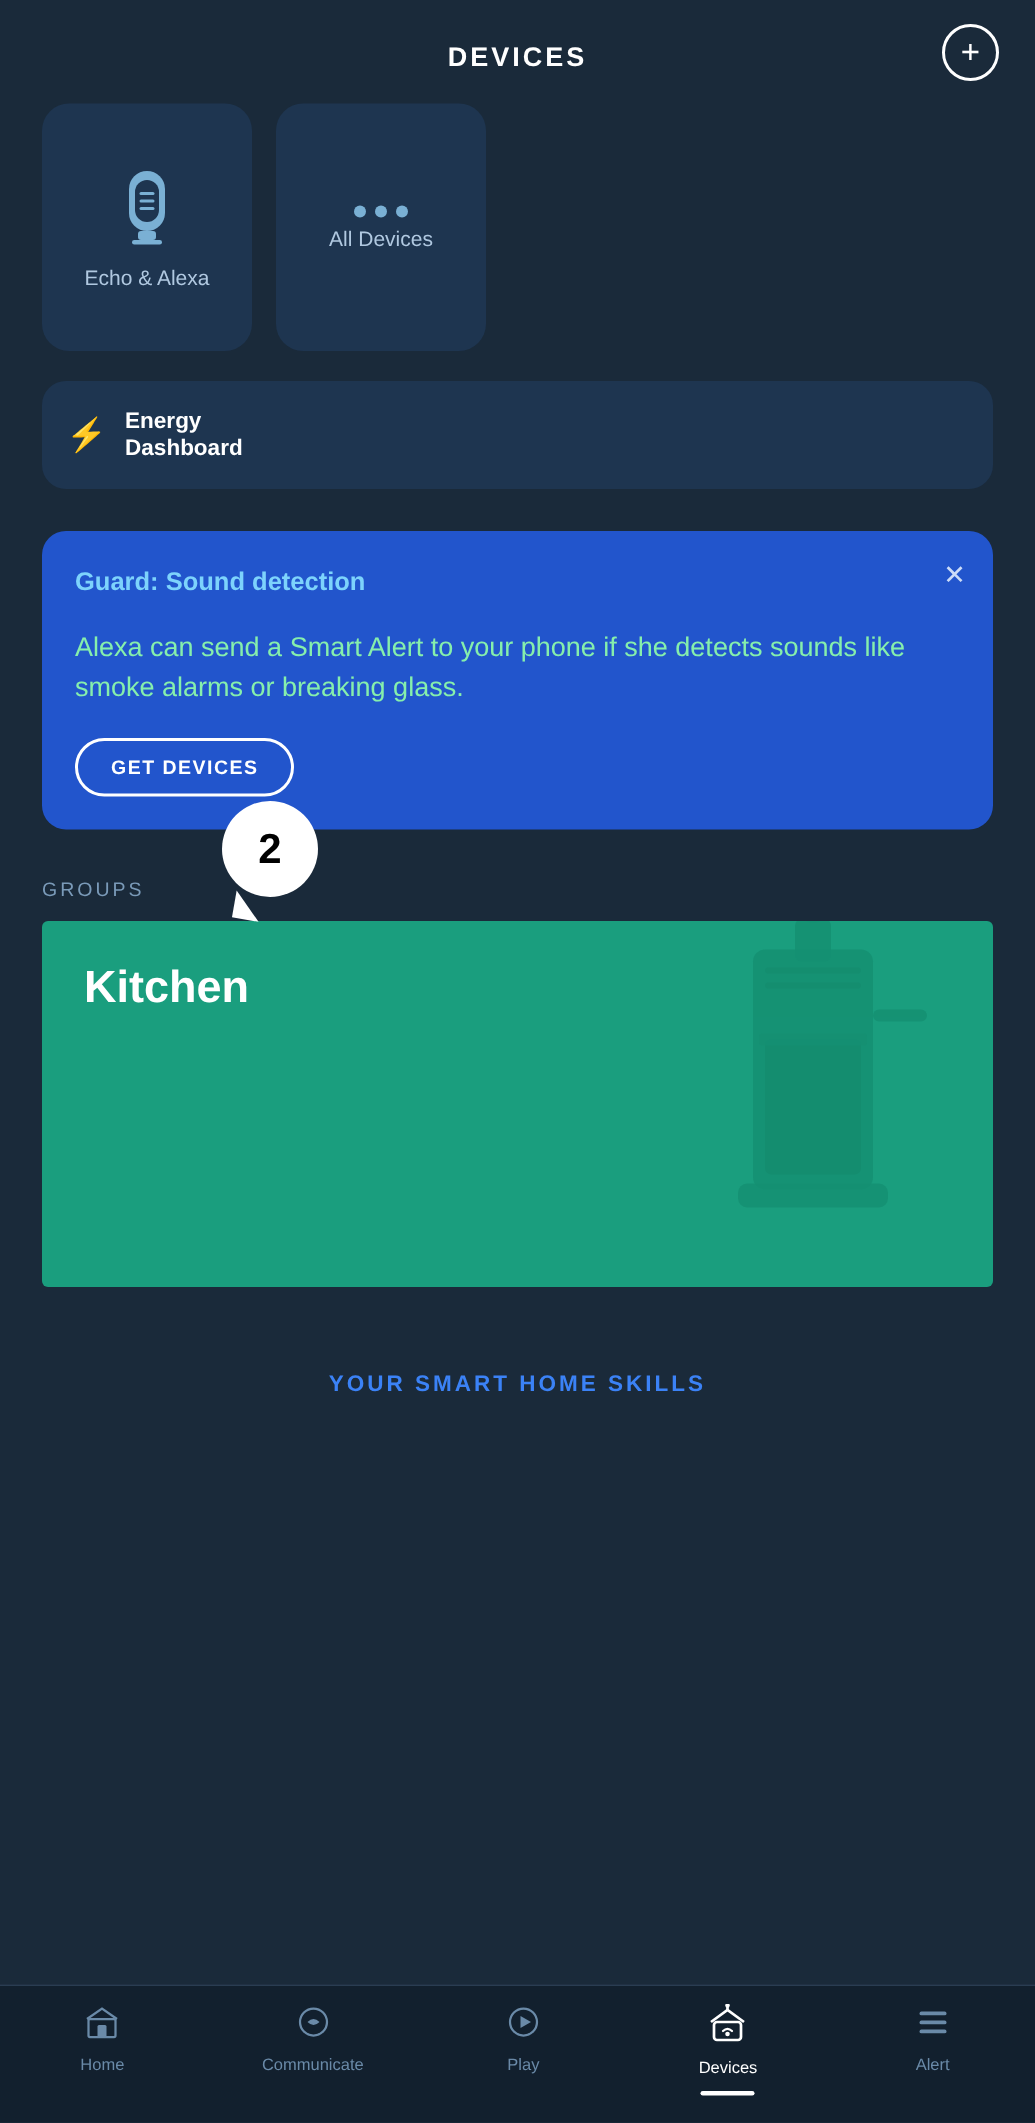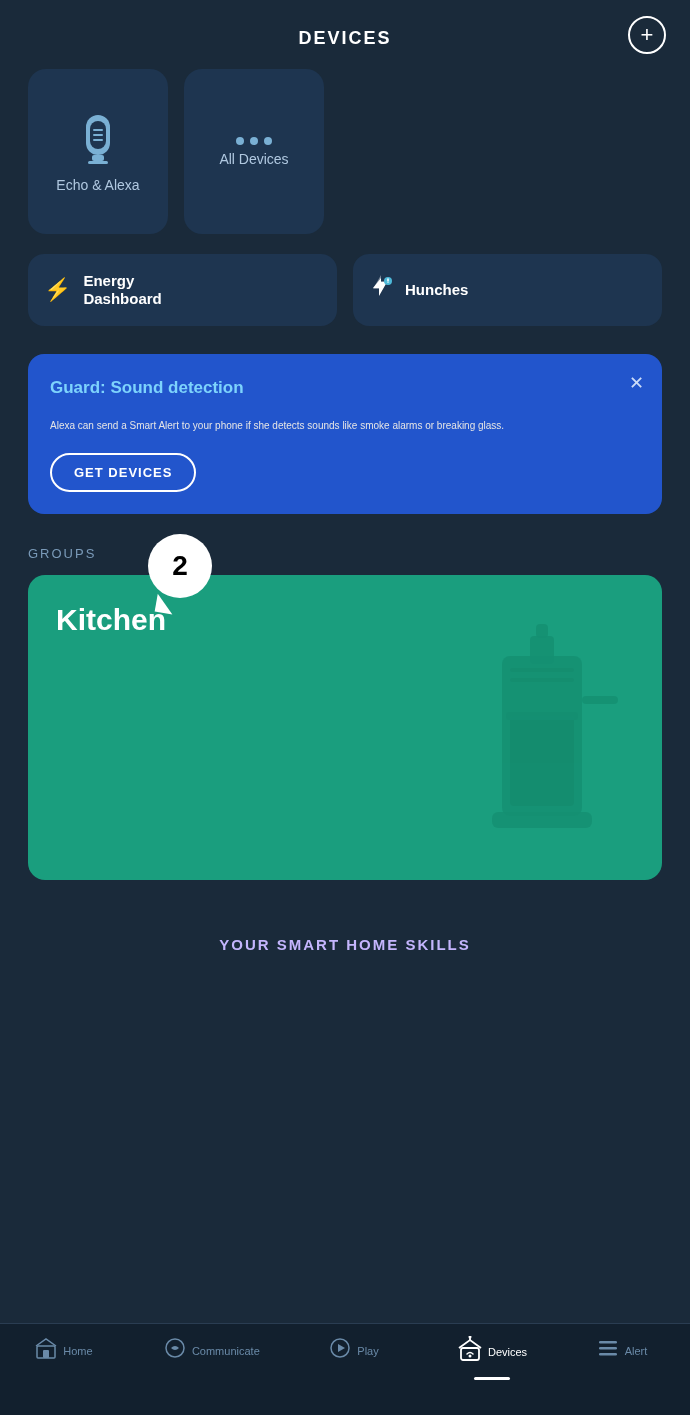--- a/index.html
+++ b/index.html
@@ -118,22 +118,22 @@
       padding: 24px 22px 22px;
       position: relative;
     }
     .guard-title {
       font-size: 17px;
       font-weight: 700;
       color: #7dd3fc;
       margin-bottom: 10px;
     }
     .guard-body {
-      font-size: 10px;
-      color: #e5e5e5;
+      font-size: 18px;
+      color: #86efac;
       line-height: 1.5;
       margin-bottom: 20px;
       margin-top: 20px;
     }
     .guard-close {
       position: absolute;
       top: 18px;
       right: 18px;
       font-size: 18px;
       color: #ccdcf8;
@@ -160,22 +160,22 @@
       font-weight: 400;
       letter-spacing: 2px;
       color: #7a9ab8;
       padding: 0 28px;
       margin-bottom: 14px;
     }
 
     .group-card {
       margin: 0 28px 32px;
       background-color: #1a9e7e;
-      border-radius: 17px;
-      height: 305px;
+      border-radius: 4px;
+      height: 244px;
       position: relative;
       overflow: hidden;
       cursor: pointer;
     }
     .group-card-title {
       position: absolute;
       top: 28px;
       left: 28px;
       font-size: 30px;
       font-weight: 700;
@@ -191,39 +191,40 @@
 
     
     .smart-home-cta {
       text-align: center;
       padding: 24px 28px 30px;
     }
     .smart-home-cta-text {
       font-size: 15px;
       font-weight: 700;
       letter-spacing: 2px;
-      color: #c4b5fd;
+      color: #3b82f6;
     }
 
     
     .bottom-nav {
       position: absolute;
       bottom: 0;
       left: 0;
       right: 0;
       height: 92px;
       background-color: #12202e;
       display: flex;
       align-items: flex-start;
       justify-content: space-around;
       padding-top: 12px;
       border-top: 1px solid #2a3d52;
     }
     .nav-item {
       display: flex;
+      flex-direction: column;
       align-items: center;
       gap: 5px;
       cursor: pointer;
       min-width: 60px;
     }
     .nav-item-icon {
       font-size: 22px;
       color: #6a8aa8;
     }
     .nav-item-label {
@@ -329,32 +330,20 @@
     <div class="badge-tail"></div>
   </div>
 
   <div class="quick-actions">
 
     <div class="quick-action-btn">
       <span class="btn-icon">⚡</span>
       <span class="btn-label">Energy<br>Dashboard</span>
     </div>
 
-    <div class="quick-action-btn">
-      <span class="btn-icon">
-        <svg width="24" height="24" viewBox="0 0 24 24" fill="white">
-          <path d="M10 20v-6H4l8-14v6h6L10 20z" opacity="0.4"></path>
-          <path d="M12 3L4 13h6v8l8-14h-6z" fill="white"></path>
-          <circle cx="19" cy="6" r="4" fill="#4db8d8"></circle>
-          <path d="M19 4v2" stroke="white" stroke-width="1.5" stroke-linecap="round"></path>
-          <circle cx="19" cy="7.5" r="0.6" fill="white"></circle>
-        </svg>
-      </span>
-      <span class="btn-label">Hunches</span>
-    </div>
   </div>
 </div>
 
 <div class="guard-card">
   <div class="guard-title">Guard: Sound detection</div>
   <div class="guard-body">Alexa can send a Smart Alert to your phone if she detects sounds like smoke alarms or breaking glass.</div>
   <button class="guard-close">✕</button>
   <button class="guard-cta">GET DEVICES</button>
 </div>
 

